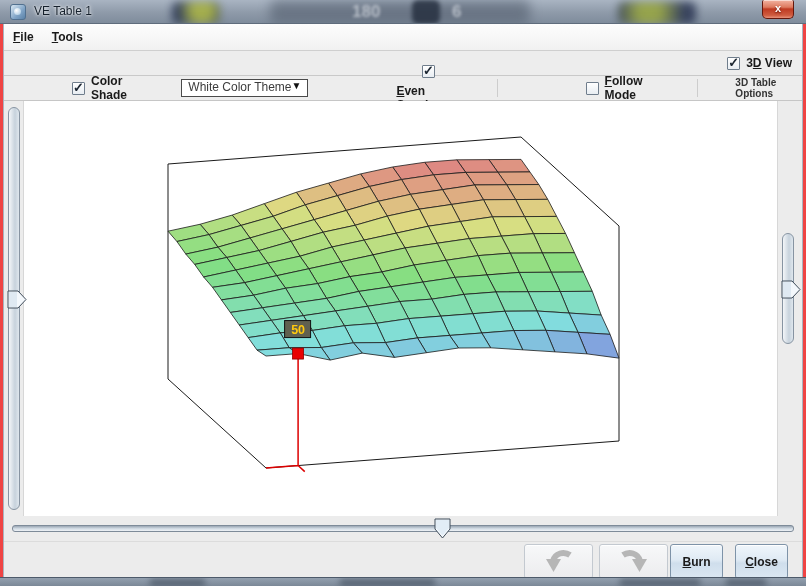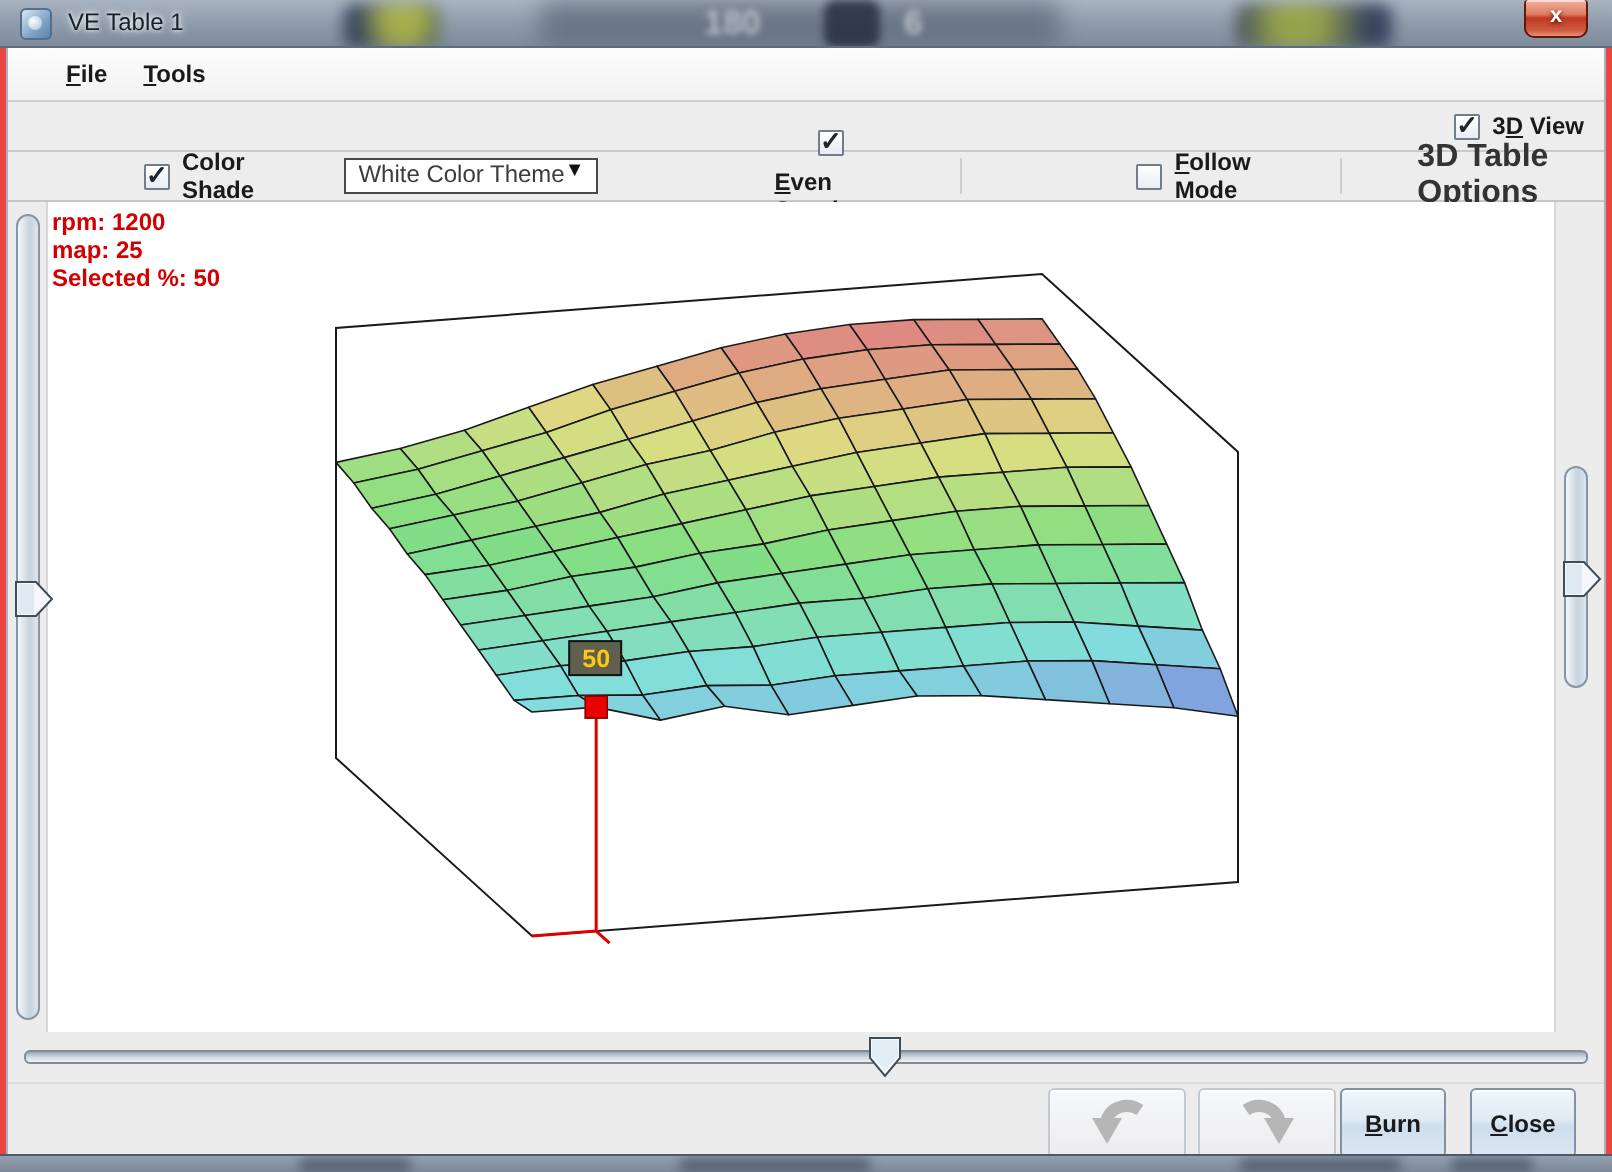--- a/index.html
+++ b/index.html
@@ -56,21 +56,21 @@
   .bottom-frame{
     position:absolute;left:0;right:0;bottom:0;height:9px;
     background:linear-gradient(#93a0af,#7b8897);border-top:1px solid #4d5a6a;overflow:hidden;
   }
   .bf-blob{position:absolute;top:1px;height:7px;background:#2c3848;opacity:.55;filter:blur(3px);}
 
   
   .menubar{
     position:absolute;left:0;top:0;right:0;height:27px;
     background:linear-gradient(#fdfdfd,#f1f1f1);border-bottom:1px solid #cfcfcf;
-    display:flex;align-items:center;padding-left:20px;
+    display:flex;align-items:center;padding-left:0;
   }
   .menu-item{font-size:12px;font-weight:bold;color:#1a1a1a;padding:4px 9px;cursor:default;}
   .subbar{
     position:absolute;left:0;top:27px;right:0;height:25px;background:#ededed;
     border-bottom:1px solid #c9c9c9;display:flex;align-items:center;justify-content:flex-end;
     padding-right:10px;
   }
   .toolbar{
     position:absolute;left:0;top:52px;right:0;height:25px;background:#ededed;
     border-bottom:1px solid #c6c6c6;display:flex;align-items:center;padding-left:20px;gap:26px;
@@ -84,21 +84,21 @@
     content:"\2713";position:absolute;left:0px;top:-3px;font-size:13px;font-weight:bold;color:#1c2631;
   }
   .cb-label{font-size:12px;font-weight:bold;color:#1a1a1a;}
   .dropdown{
     margin-left:10px;width:128px;height:18px;border:1px solid #4a4a4a;background:#fff;
     display:flex;align-items:flex-start;padding:0 6px;cursor:default;
   }
   .dropdown-value{font-size:12px;color:#3c3c3c;flex:1 1 auto;white-space:nowrap;}
   .dropdown-arrow{font-size:10px;color:#111;}
   .tb-sep{width:1px;height:18px;background:#cdcdcd;margin:0 2px;}
-  .tb-label{font-size:16px;font-weight:bold;color:#333;cursor:default;}
+  .tb-label{font-size:10px;font-weight:bold;color:#333;cursor:default;}
   .ml14{margin-left:14px;flex-direction:column;} .ml12{margin-left:12px;} .ml10{margin-left:10px;}
 
   
   .plot-region{position:absolute;left:0;right:0;top:77px;height:415px;background:#ececec;}
   .plot-white{
     position:absolute;left:19px;right:24px;top:0;bottom:0;background:#fff;
     border-left:1px solid #d7d7d7;border-right:1px solid #d7d7d7;
   }
   #plot3d{position:absolute;left:0;top:0;}
   .readout{position:absolute;left:22px;top:3px;color:#d40000;font-size:12px;font-weight:bold;line-height:14px;}
@@ -318,25 +318,20 @@
             <polygon points="317.27272727272725,246.5 349.3636363636364,241.80587121212116 358.27272727272725,252.13636363636363 326.1818181818182,259.07007575757575" fill="hsl(189.41176470588235,58%,69%)" stroke="#1a1a1a" stroke-width="0.8" stroke-linejoin="round"></polygon>
             <polygon points="285.1818181818182,246.71496212121215 317.27272727272725,246.5 326.1818181818182,259.07007575757575 294.0909090909091,252.56628787878788" fill="hsl(187.05882352941177,58%,69%)" stroke="#1a1a1a" stroke-width="0.8" stroke-linejoin="round"></polygon>
             <polygon points="253.0909090909091,249.16950757575754 285.1818181818182,246.71496212121215 294.0909090909091,252.56628787878788 262,255.02083333333331" fill="hsl(181.1764705882353,58%,69%)" stroke="#1a1a1a" stroke-width="0.8" stroke-linejoin="round"></polygon>
           </g>
           <path d="M262,367 L294.0909090909091,364.54545454545456 M294.0909090909091,364.54545454545456 L300.7727272727273,370.6136363636364 M294.0909090909091,252.56628787878788 L294.0909090909091,364.54545454545456" fill="none" stroke="#dd0000" stroke-width="1.5"></path>
           <rect x="288.5909090909091" y="247.06628787878788" width="11" height="11" fill="#e80202" stroke="#8e0000" stroke-width="0.8"></rect>
           <rect x="280.5909090909091" y="219.56628787878788" width="26" height="17" fill="#60604f" stroke="#111" stroke-width="1"></rect>
           <text x="294.0909090909091" y="232.56628787878788" fill="#ffc90e" font-size="12.5" font-weight="bold" text-anchor="middle" font-family="&quot;Liberation Sans&quot;, sans-serif">50</text>
         </svg>
 
-      <div class="readout">
-        <div>rpm: 1200</div>
-        <div>map: 25</div>
-        <div>Selected %: 50</div>
-      </div>
 
       <div class="vslider left">
         <svg class="v-thumb" id="lthumb" width="20" height="19" viewBox="0 0 20 19" style="top: 181.77px;">
           <polygon points="1,1 11,1 19,9.5 11,18 1,18" fill="#f4f8fc" stroke="#3f4c5a" stroke-width="1"></polygon>
           <polygon points="2,2 10,2 10,17 2,17" fill="#dfe9f2" stroke="none"></polygon>
         </svg>
       </div>
 
       <div class="vslider right">
         <svg class="v-thumb" id="rthumb" width="20" height="19" viewBox="0 0 20 19" style="top: 46px;">

